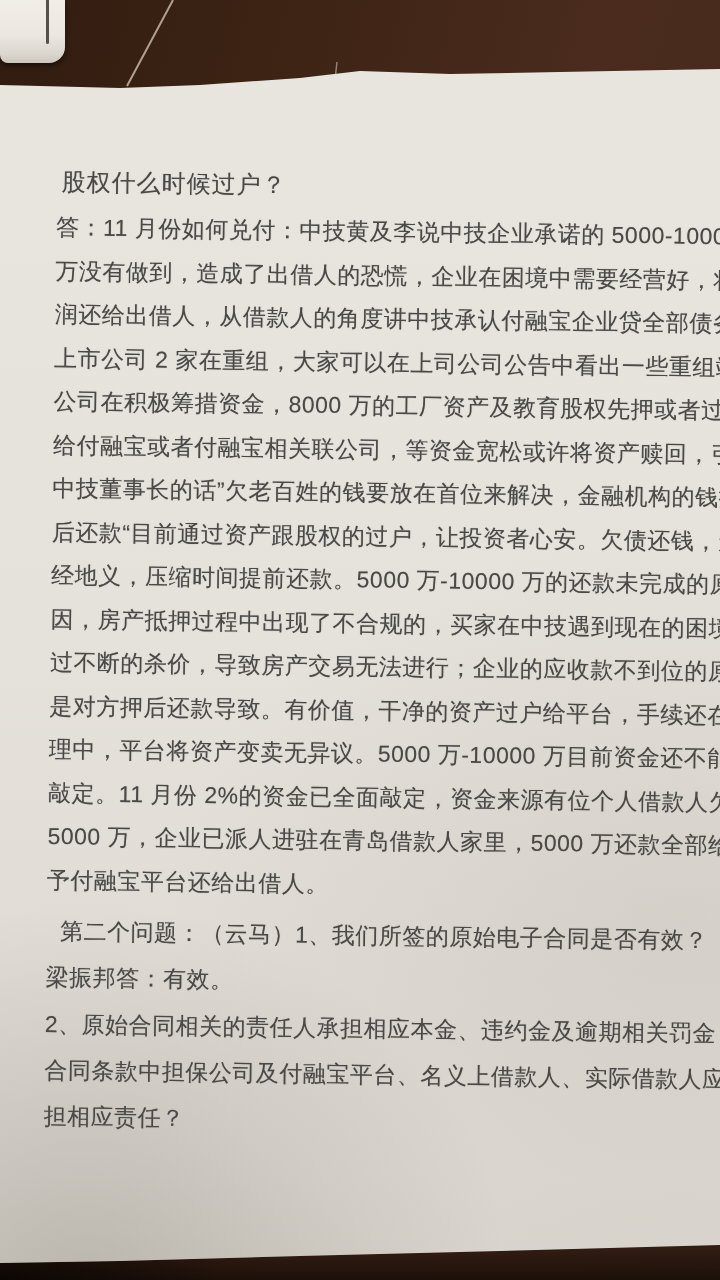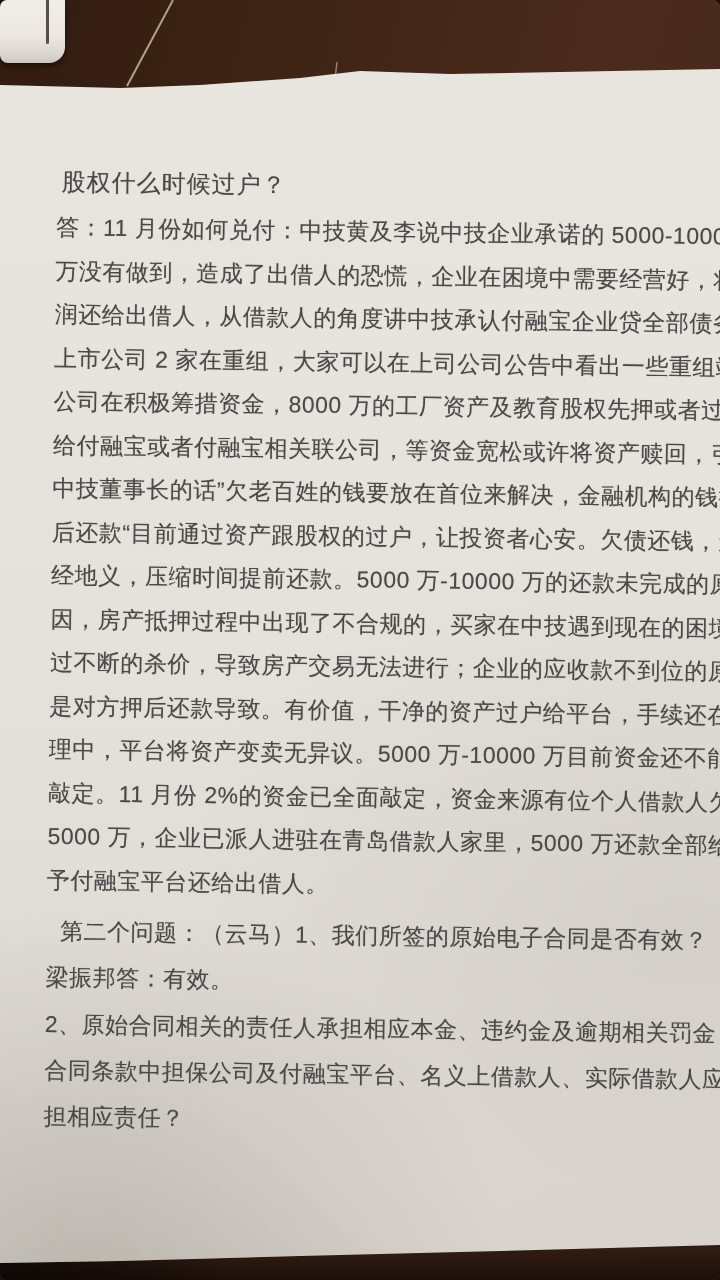--- a/index.html
+++ b/index.html
@@ -4,21 +4,20 @@
 <style>
   * { margin:0; padding:0; box-sizing:border-box; }
   html,body { background:#111; }
   body { font-family:"Liberation Sans","DejaVu Sans",sans-serif; }
 
   .stage {
     position:relative;
     width:720px; height:1280px;
     overflow:hidden;
     background:#4c1d95;
-    border-radius:7px;
   }
 
   
   .table-surface {
     position:absolute; inset:0;
     background:linear-gradient(104deg,#311c10 0%,#3c2314 26%,#4a2b1e 58%,#452a1d 100%);
   }
   .table-surface .bottom-shade {
     position:absolute; left:0; right:0; bottom:0; height:70px;
     background:linear-gradient(to bottom, rgba(22,11,5,0) 0%, rgba(22,11,5,.45) 55%, rgba(14,7,3,.75) 100%);

